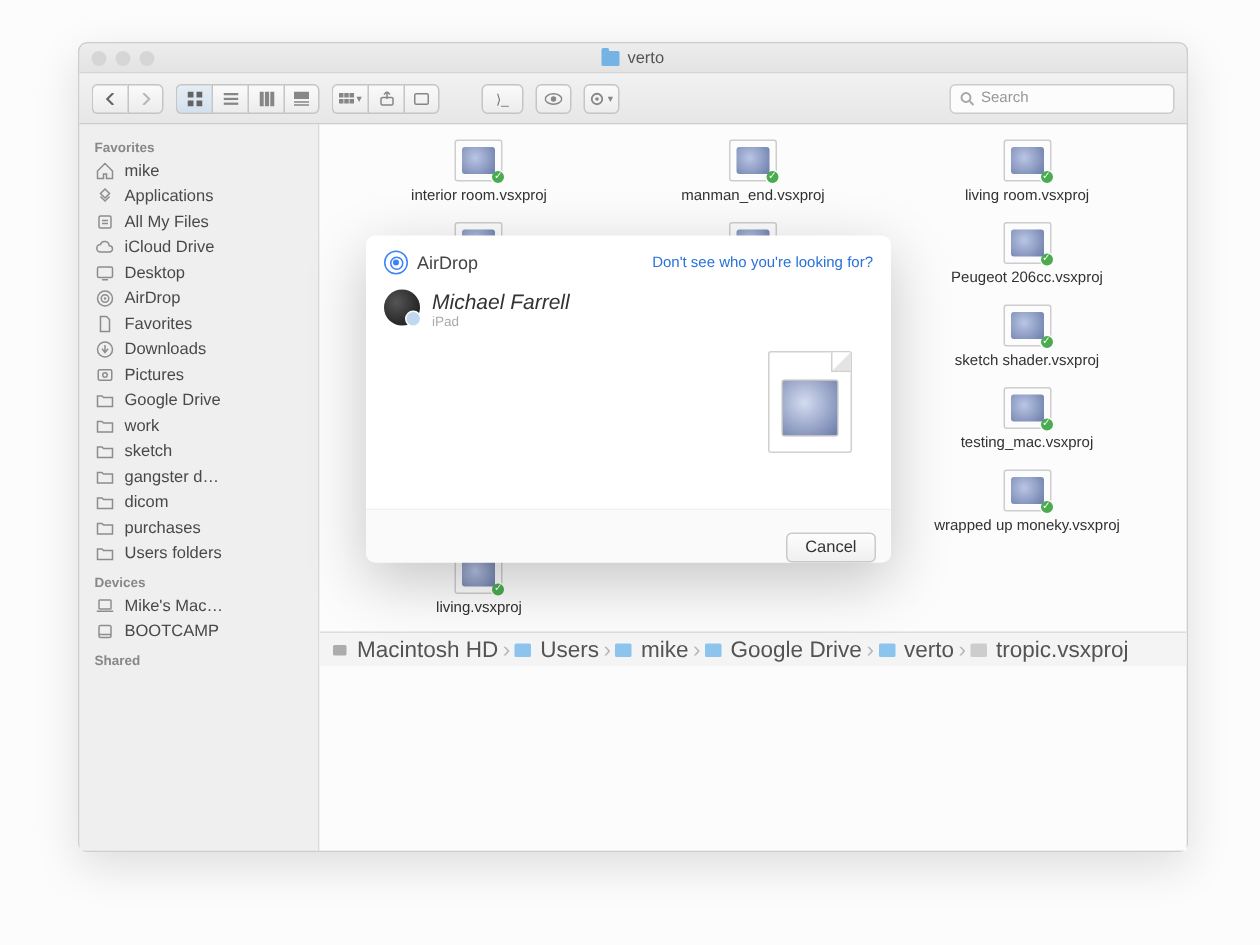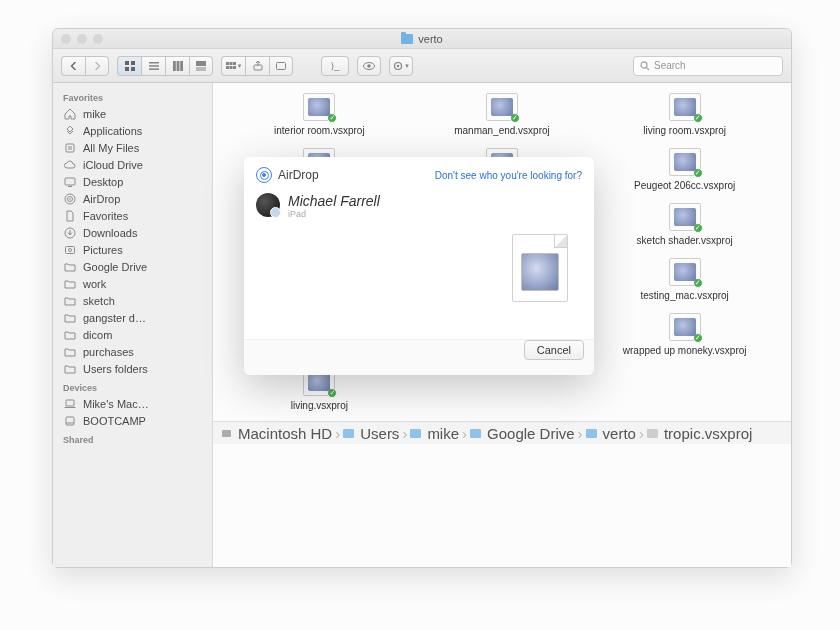--- a/index.html
+++ b/index.html
@@ -51,21 +51,21 @@
   .sheet-body { display: flex; padding: 4px 12px 12px; gap: 12px; min-height: 150px; }
   .recipient { flex: 1; display: flex; gap: 8px; align-items: flex-start; }
   .avatar { width: 24px; height: 24px; border-radius: 50%; background: radial-gradient(circle at 35% 35%, #555, #111); position: relative; }
   .avatar::after { content:""; position:absolute; right:-1px; bottom:-1px; width:9px; height:9px; border-radius:50%; background:#c0d8f0; border:1px solid #fff; }
   .rec-text .n { font-size: 14px; color: #333; font-style: italic; }
   .rec-text .d { font-size: 9px; color: #aaa; }
   .preview { width: 64px; align-self: center; margin-right: 6px; margin-top: 16px; }
   .preview .page { width: 56px; height: 68px; background: #fff; border: 1px solid #d0d0d0; border-radius: 2px; position: relative; }
   .preview .page::before { content:""; position:absolute; top:0; right:0; width:12px; height:12px; background: linear-gradient(135deg,#fff 49%, #e4e4e4 51%); border-left:1px solid #d0d0d0; border-bottom:1px solid #d0d0d0; }
   .preview .page::after { content:""; position:absolute; left:8px; right:8px; top:18px; bottom:10px; background: radial-gradient(circle at 40% 40%, #d4dcf0, #6b7caa); border:1px solid #c0c0c0; border-radius:2px; }
-  .sheet-foot { border-top: 1px solid #f0f0f0; height: 36px; display: flex; align-items: flex-start; justify-content: flex-end; padding: 0 10px; background:#fafafa; border-radius:0 0 6px 6px; }
+  .sheet-foot { border-top: 1px solid #f0f0f0; height: 36px; display: flex; align-items: flex-end; justify-content: flex-end; padding: 0 10px; background:#fafafa; border-radius:0 0 6px 6px; }
   .btn { font-size: 11px; padding: 3px 12px; background: linear-gradient(#fdfdfd,#efefef); border: 1px solid #c9c9c9; border-radius: 4px; color: #333; }
   svg { display: block; }
 </style>
 </head>
 <body>
 
 <div class="window">
 
   <div class="titlebar">
     <div class="traffic">

